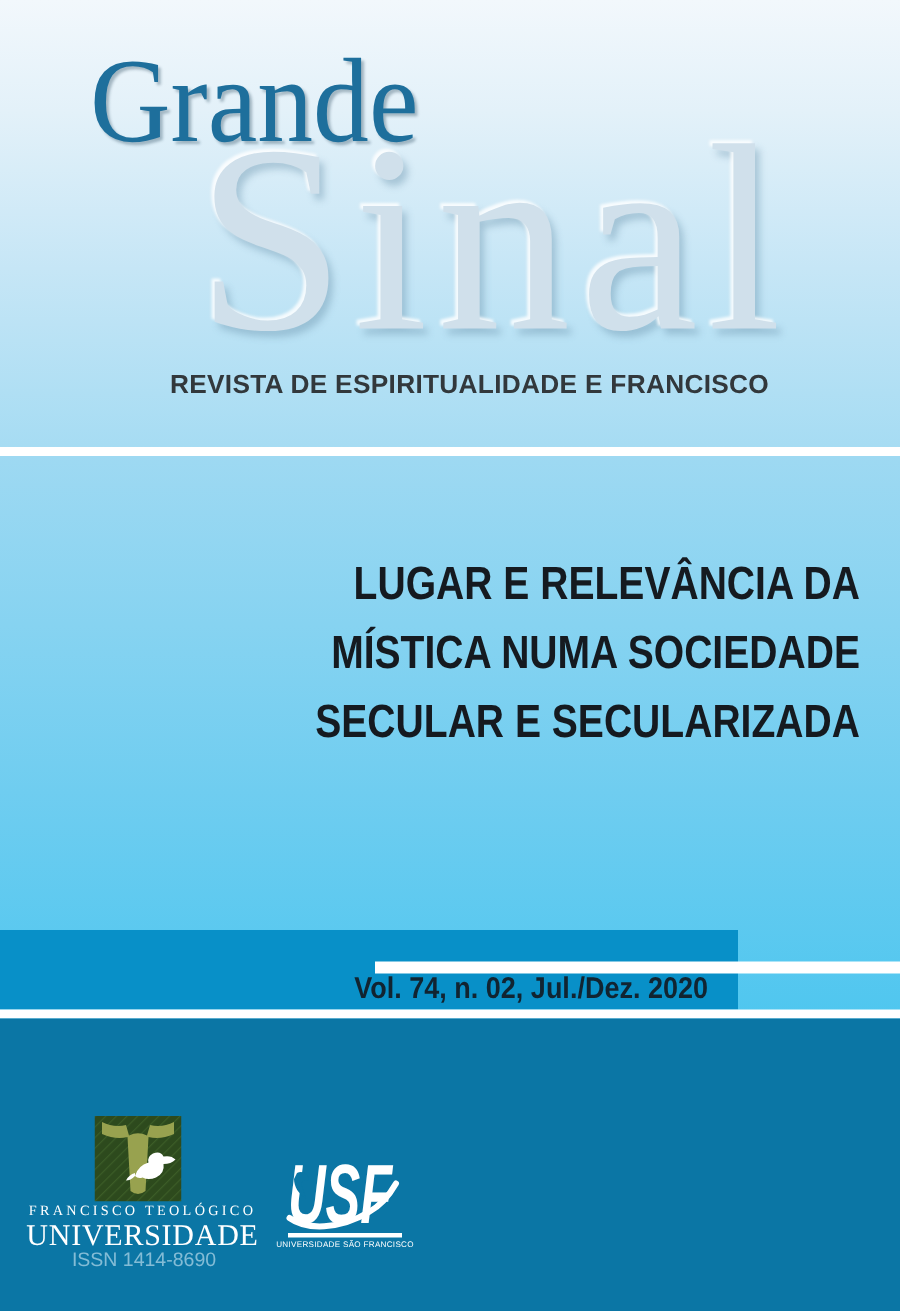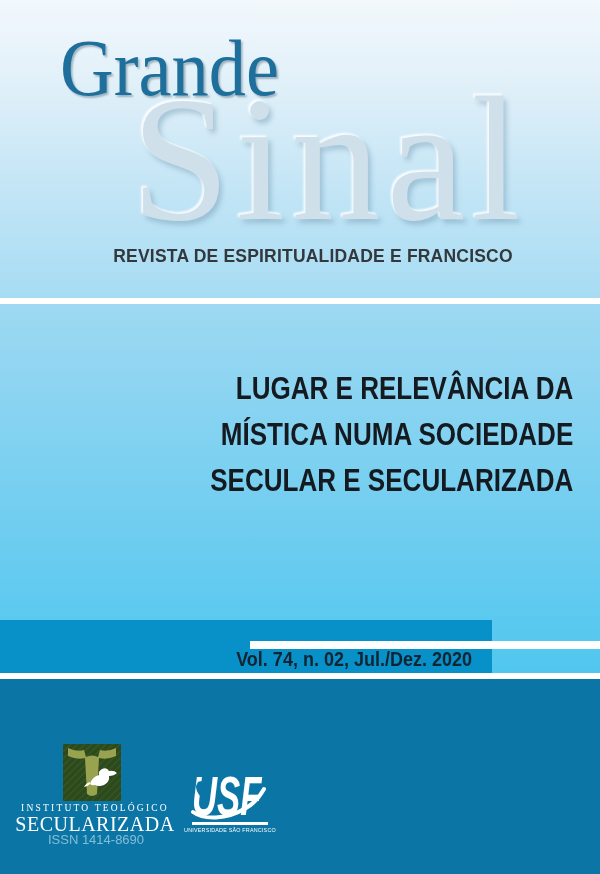--- a/index.html
+++ b/index.html
@@ -92,22 +92,22 @@
       <defs>
         <pattern id="hatch" width="5" height="5" patternTransform="rotate(45)" patternUnits="userSpaceOnUse">
           <rect width="5" height="5" fill="#2d4a1d"></rect>
           <line x1="0" y1="0" x2="0" y2="5" stroke="#3c5d27" stroke-width="1.6"></line>
         </pattern>
       </defs>
       <rect x="0" y="0" width="58" height="57" fill="url(#hatch)"></rect>
       <path fill="#98a24f" d="M5,4 Q13,8 21,6 L23,13 Q29,10 35,13 L37,6 Q45,8 53,4 L53,12 Q44,16 36,14 L34,50 Q29,54 24,50 L22,14 Q14,16 5,12 Z"></path>
       <path fill="#ffffff" d="M27,40 q2,-7 9,-9 q-1,-4 3,-6 q5,-2 7,2 q5,-1 8,2 q-3,3 -8,3 q1,6 -5,9 q-5,2 -9,0 q-3,1 -5,-1 z M27,40 q-3,3 -6,3 q2,-4 6,-5 z"></path>
     </svg>
-    <div class="itf-name1">INSTITUTO TEOLÓGICO</div>
-    <div class="itf-name2">SECULARIZADA</div>
+    <div class="itf-name1">FRANCISCO TEOLÓGICO</div>
+    <div class="itf-name2">UNIVERSIDADE</div>
     <div class="issn">ISSN 1414-8690</div>
 
     <svg class="usf-swoosh" viewBox="0 0 100 72">
       <path d="M7,47 C18,55 40,55 60,43 C69,38 74,31 78,24" fill="none" stroke="#ffffff" stroke-width="4" stroke-linecap="round"></path>
     </svg>
     <div class="usf-acronym">USF</div>
     <svg class="usf-dove" viewBox="0 0 13 19">
       <path fill="#0b76a5" d="M3,1 C7,-1 11,2 11,6 C8,5 6,6 6,9 L9,18 C4,15 1,10 1,5 Z"></path>
     </svg>
     <div class="usf-divider"></div>

